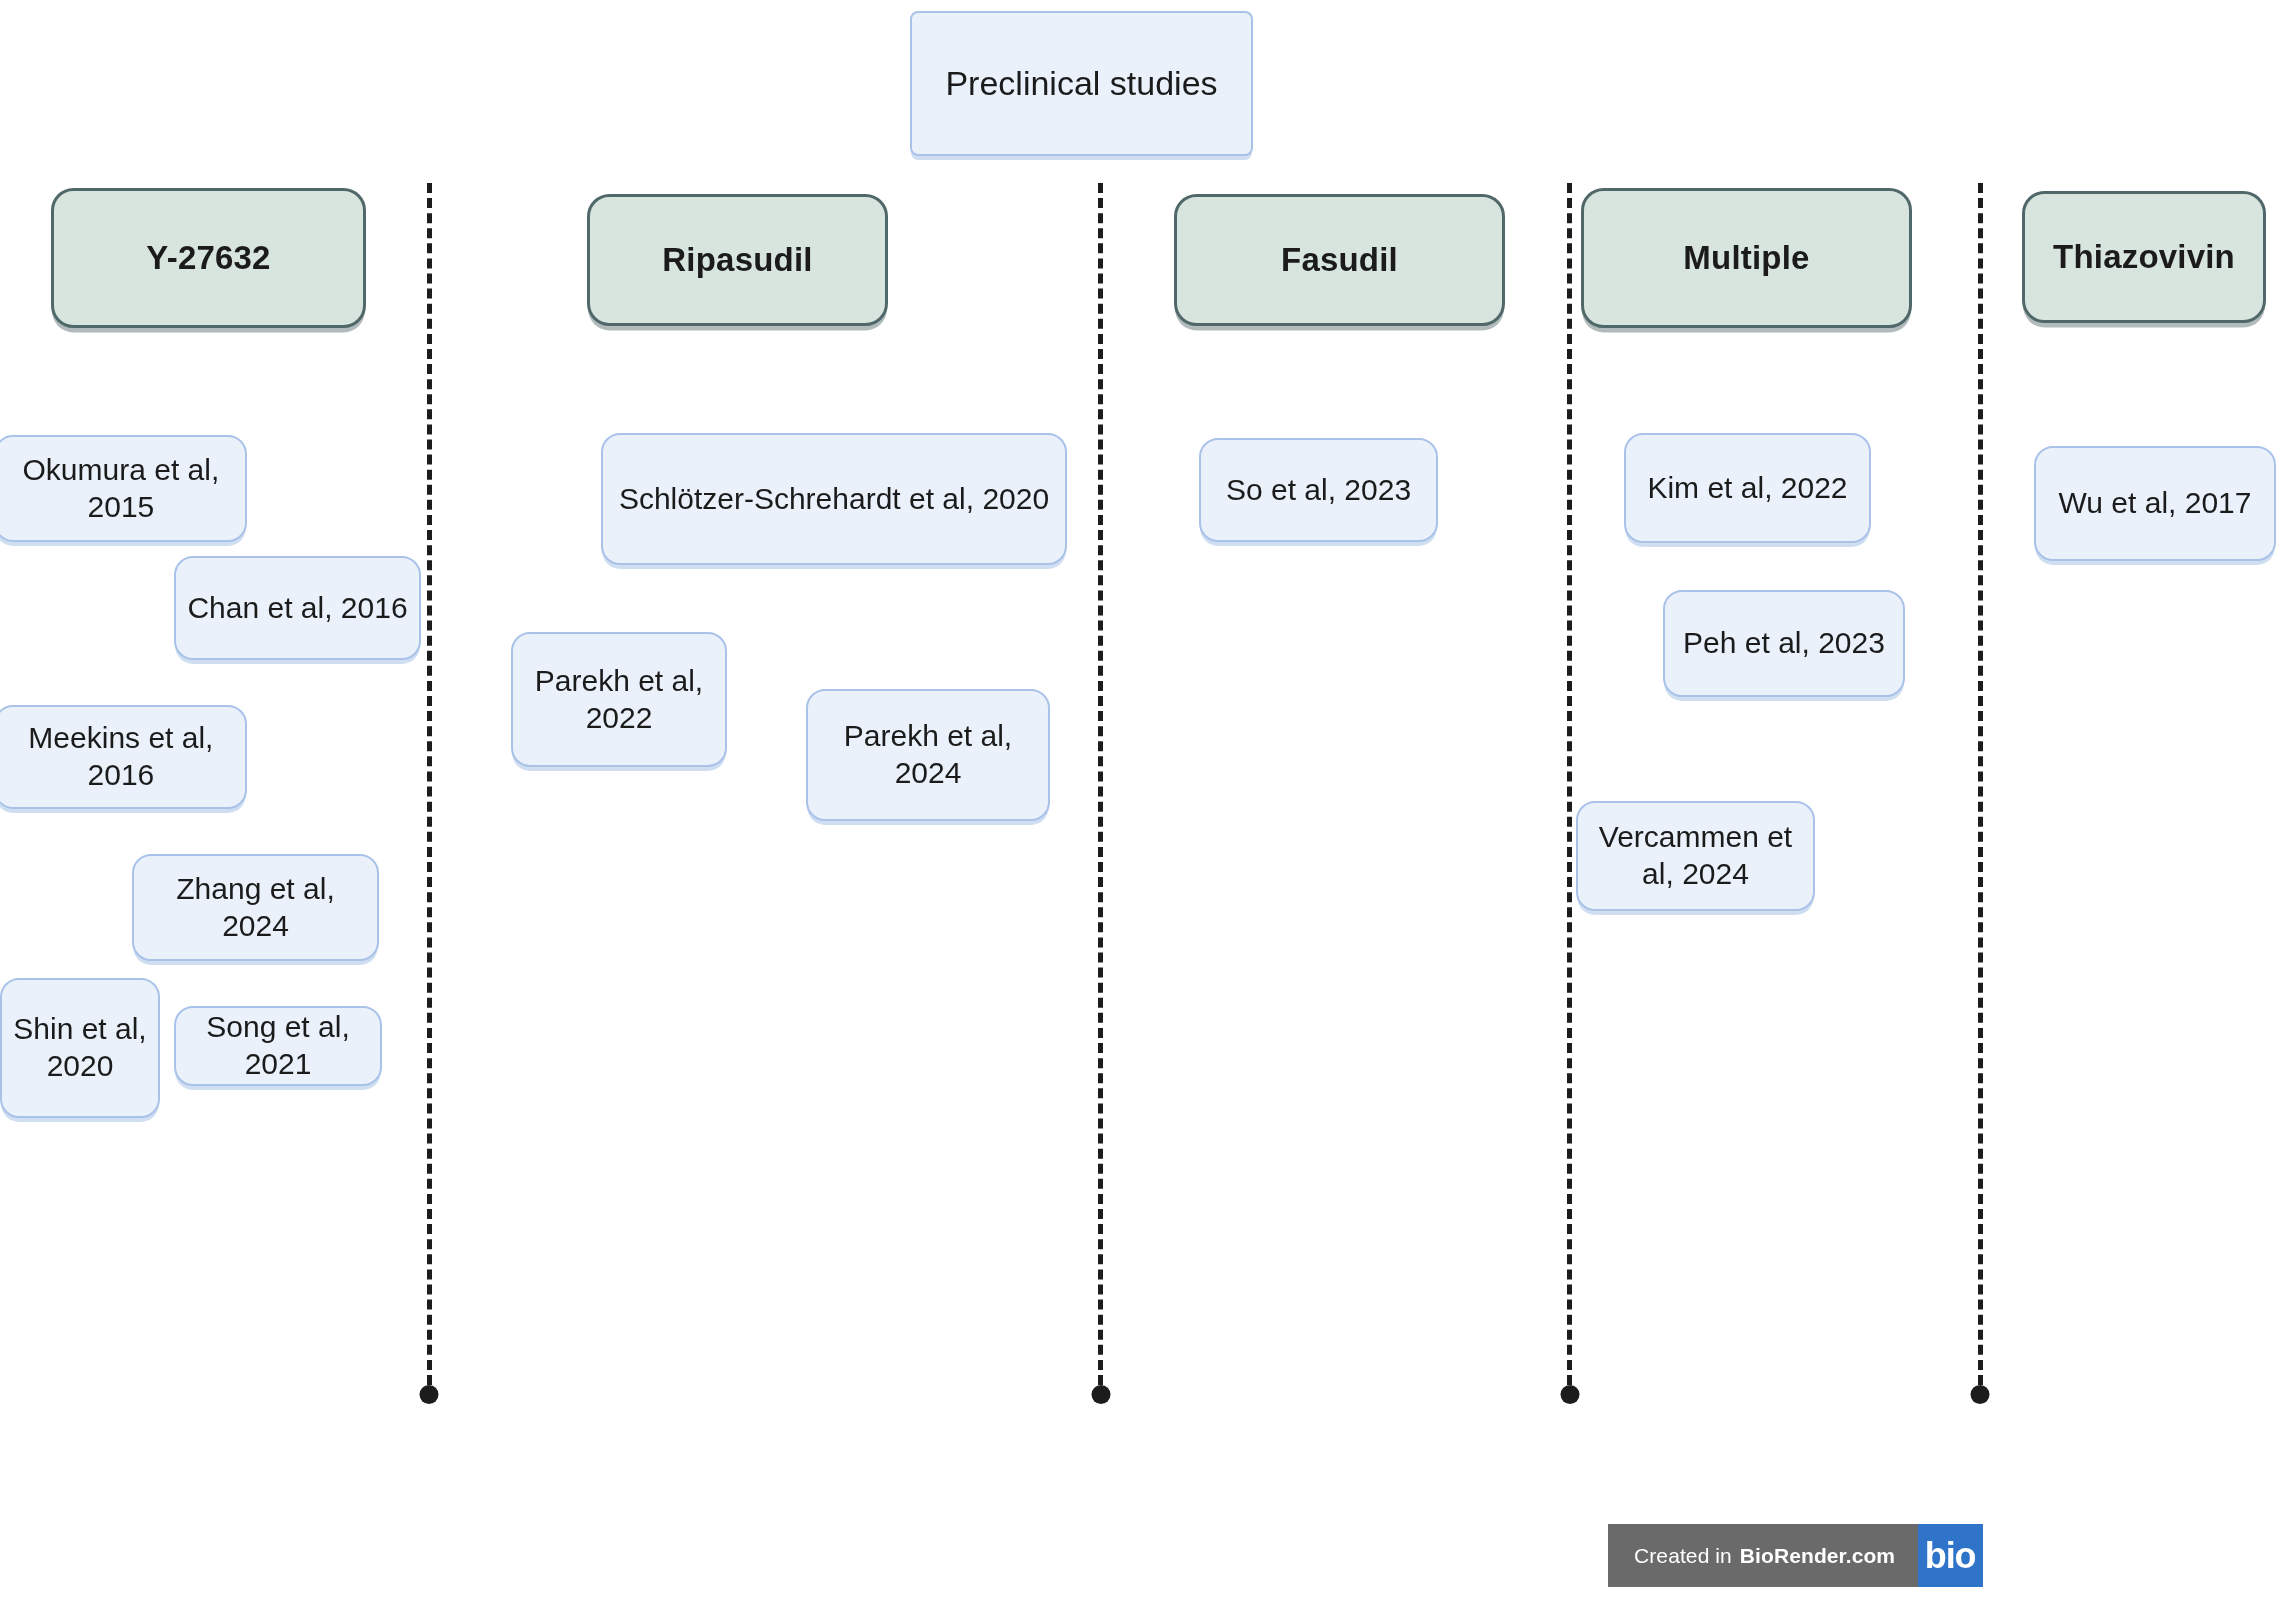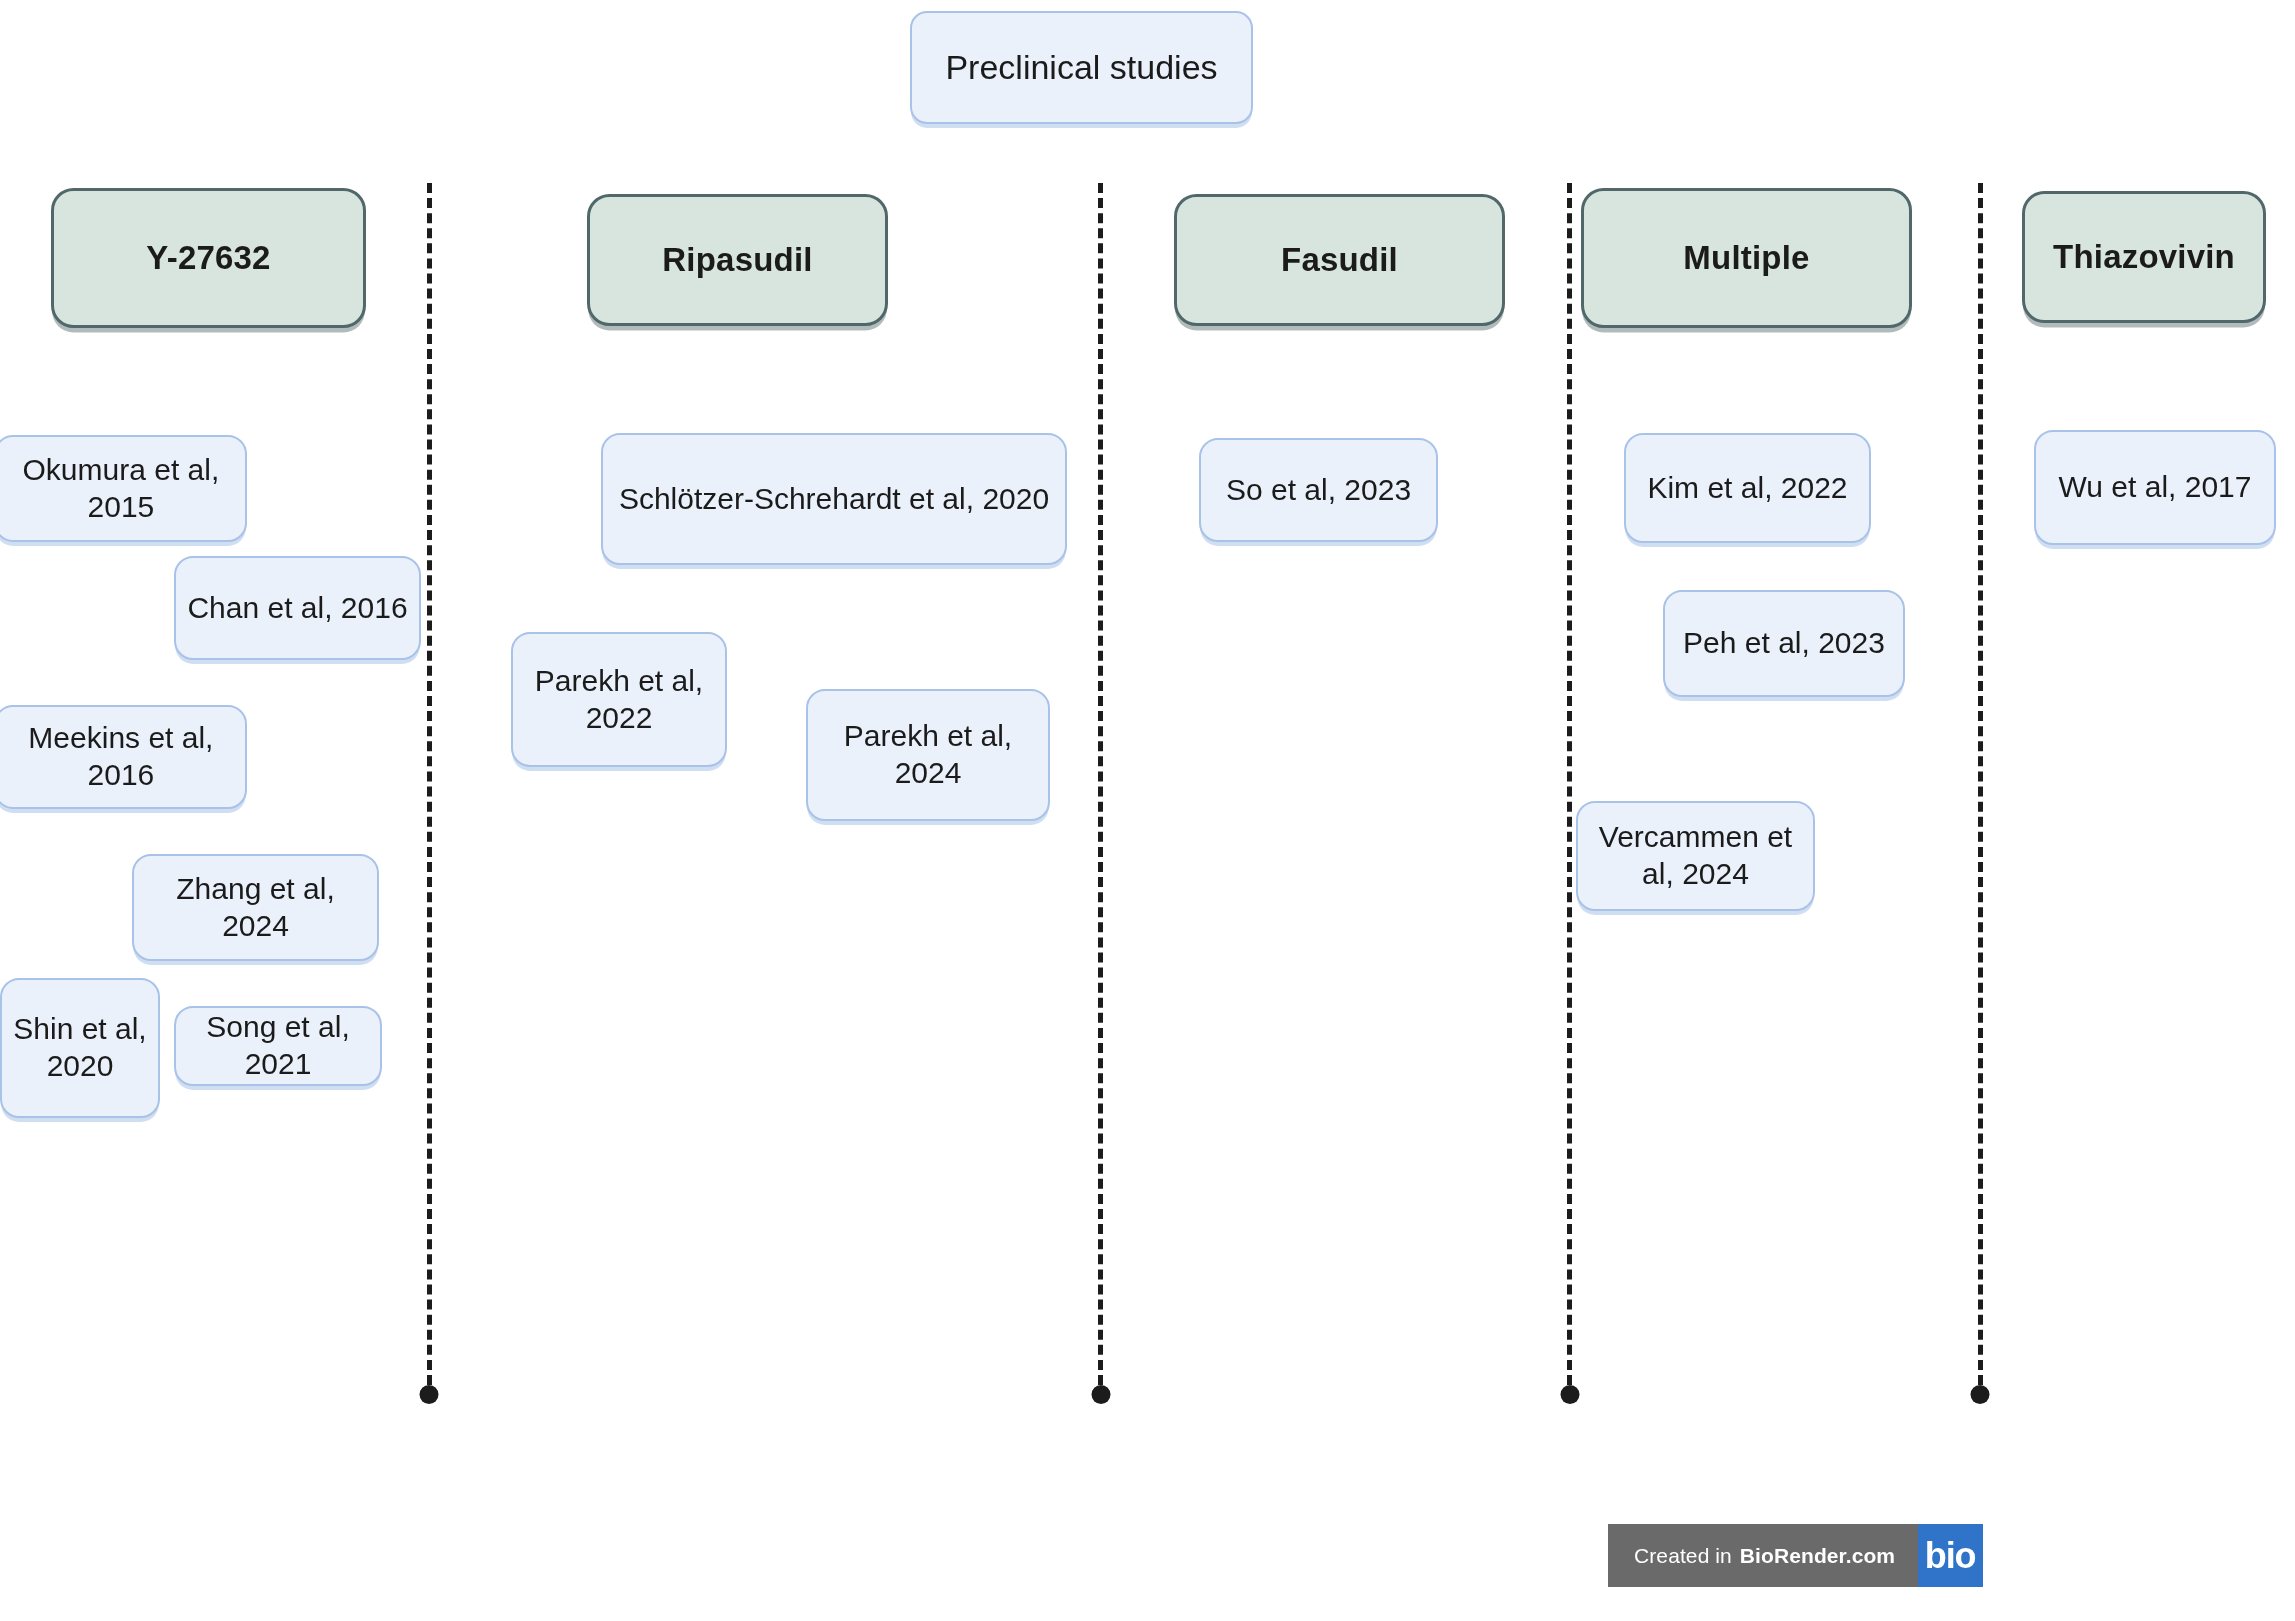--- a/index.html
+++ b/index.html
@@ -110,42 +110,42 @@
       <div class="timeline" style="left: 427px; top: 183px; height: 1202px;"></div>
       <div class="timeline-dot" style="left: 429px; top: 1385px;"></div>
       <div class="timeline" style="left: 1098px; top: 183px; height: 1202px;"></div>
       <div class="timeline-dot" style="left: 1101px; top: 1385px;"></div>
       <div class="timeline" style="left: 1567px; top: 183px; height: 1202px;"></div>
       <div class="timeline-dot" style="left: 1570px; top: 1385px;"></div>
       <div class="timeline" style="left: 1978px; top: 183px; height: 1202px;"></div>
       <div class="timeline-dot" style="left: 1980px; top: 1385px;"></div>
     </div>
 
-  <div class="node bubble title" id="title-box" style="left: 910px; top: 11.2px; width: 343px; height: 113px;">Preclinical studies</div>
+  <div class="node bubble title" id="title-box" style="left: 910px; top: 11.2px; width: 343px; height: 145px; border-radius: 8px;">Preclinical studies</div>
 
   <div id="nodes-layer">
       <div class="node header-box" style="left: 51px; top: 188px; width: 315px; height: 140px;">Y-27632</div>
       <div class="node bubble" style="left: -5.6px; top: 435px; width: 253px; height: 107px;">Okumura et al, 2015</div>
       <div class="node bubble" style="left: 174px; top: 556px; width: 247px; height: 104px;">Chan et al, 2016</div>
       <div class="node bubble" style="left: -5.6px; top: 705px; width: 253px; height: 104px;">Meekins et al, 2016</div>
       <div class="node bubble" style="left: 132px; top: 854px; width: 247px; height: 107px;">Zhang et al, 2024</div>
       <div class="node bubble" style="left: 0px; top: 978px; width: 160px; height: 140px;">Shin et al, 2020</div>
       <div class="node bubble" style="left: 174px; top: 1006px; width: 208px; height: 80px;">Song et al, 2021</div>
       <div class="node header-box" style="left: 587px; top: 194px; width: 301px; height: 132px;">Ripasudil</div>
       <div class="node bubble" style="left: 601px; top: 433px; width: 466px; height: 132px;">Schlötzer-Schrehardt et al, 2020</div>
       <div class="node bubble" style="left: 511px; top: 632px; width: 216px; height: 135px;">Parekh et al, 2022</div>
       <div class="node bubble" style="left: 806px; top: 689px; width: 244px; height: 132px;">Parekh et al, 2024</div>
       <div class="node header-box" style="left: 1174px; top: 194px; width: 331px; height: 132px;">Fasudil</div>
       <div class="node bubble" style="left: 1199px; top: 438px; width: 239px; height: 104px;">So et al, 2023</div>
       <div class="node header-box" style="left: 1581px; top: 188px; width: 331px; height: 140px;">Multiple</div>
       <div class="node bubble" style="left: 1624px; top: 433px; width: 247px; height: 110px;">Kim et al, 2022</div>
       <div class="node bubble" style="left: 1663px; top: 590px; width: 242px; height: 107px;">Peh et al, 2023</div>
       <div class="node bubble" style="left: 1576px; top: 801px; width: 239px; height: 110px;">Vercammen et al, 2024</div>
       <div class="node header-box" style="left: 2022px; top: 191px; width: 244px; height: 132px;">Thiazovivin</div>
-      <div class="node bubble" style="left: 2034px; top: 430px; width: 242px; height: 115px;">Wu et al, 2017</div>
+      <div class="node bubble" style="left: 2034px; top: 446px; width: 242px; height: 115px;">Wu et al, 2017</div>
     </div>
 
   <div class="biorender" id="biorender-badge" style="left: 1608px; top: 1524px; width: 688px;">
     <div class="br-text">
       <span>Created in</span>
       <b>BioRender.com</b>
     </div>
     <div class="br-logo">bio</div>
   </div>
 

